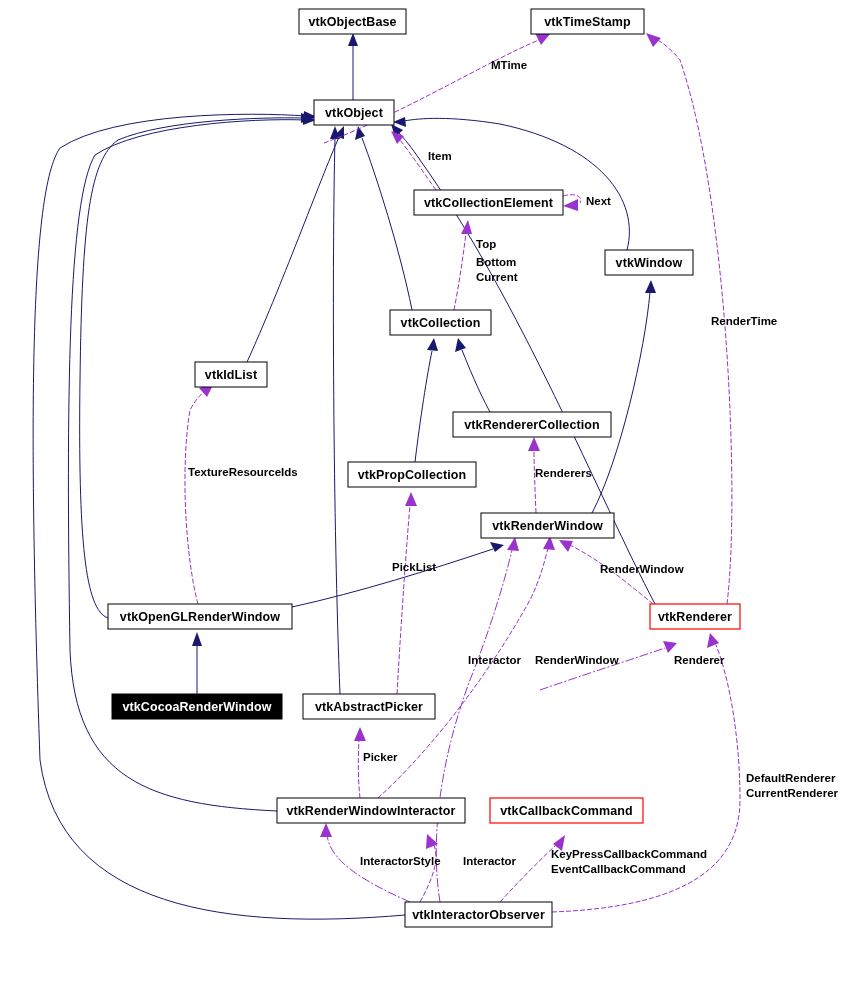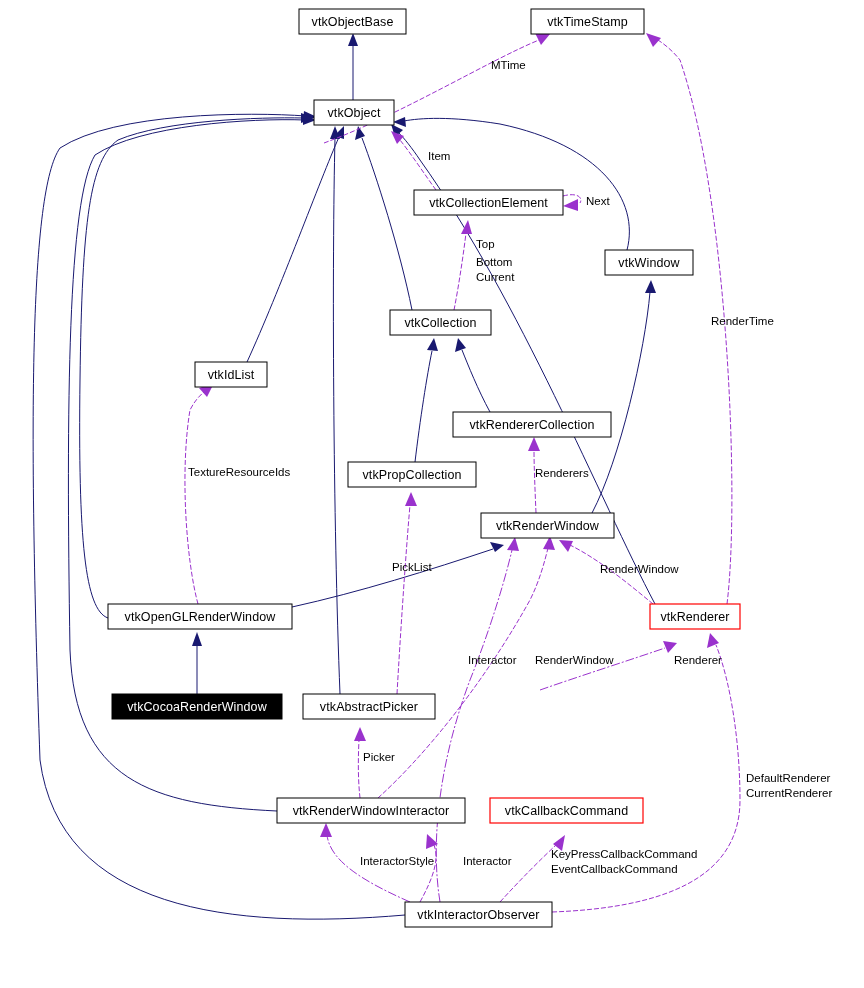--- a/index.html
+++ b/index.html
@@ -10,20 +10,21 @@
   body {
     width: 864px;
     height: 988px;
     font-family: "Liberation Sans", sans-serif;
     overflow: hidden;
   }
   #diagram-root {
     position: relative;
     width: 864px;
     height: 988px;
+    font-weight: bold;
   }
   svg#graph {
     position: absolute;
     left: 0;
     top: 0;
     width: 864px;
     height: 988px;
     display: block;
   }
   .node-rect {

